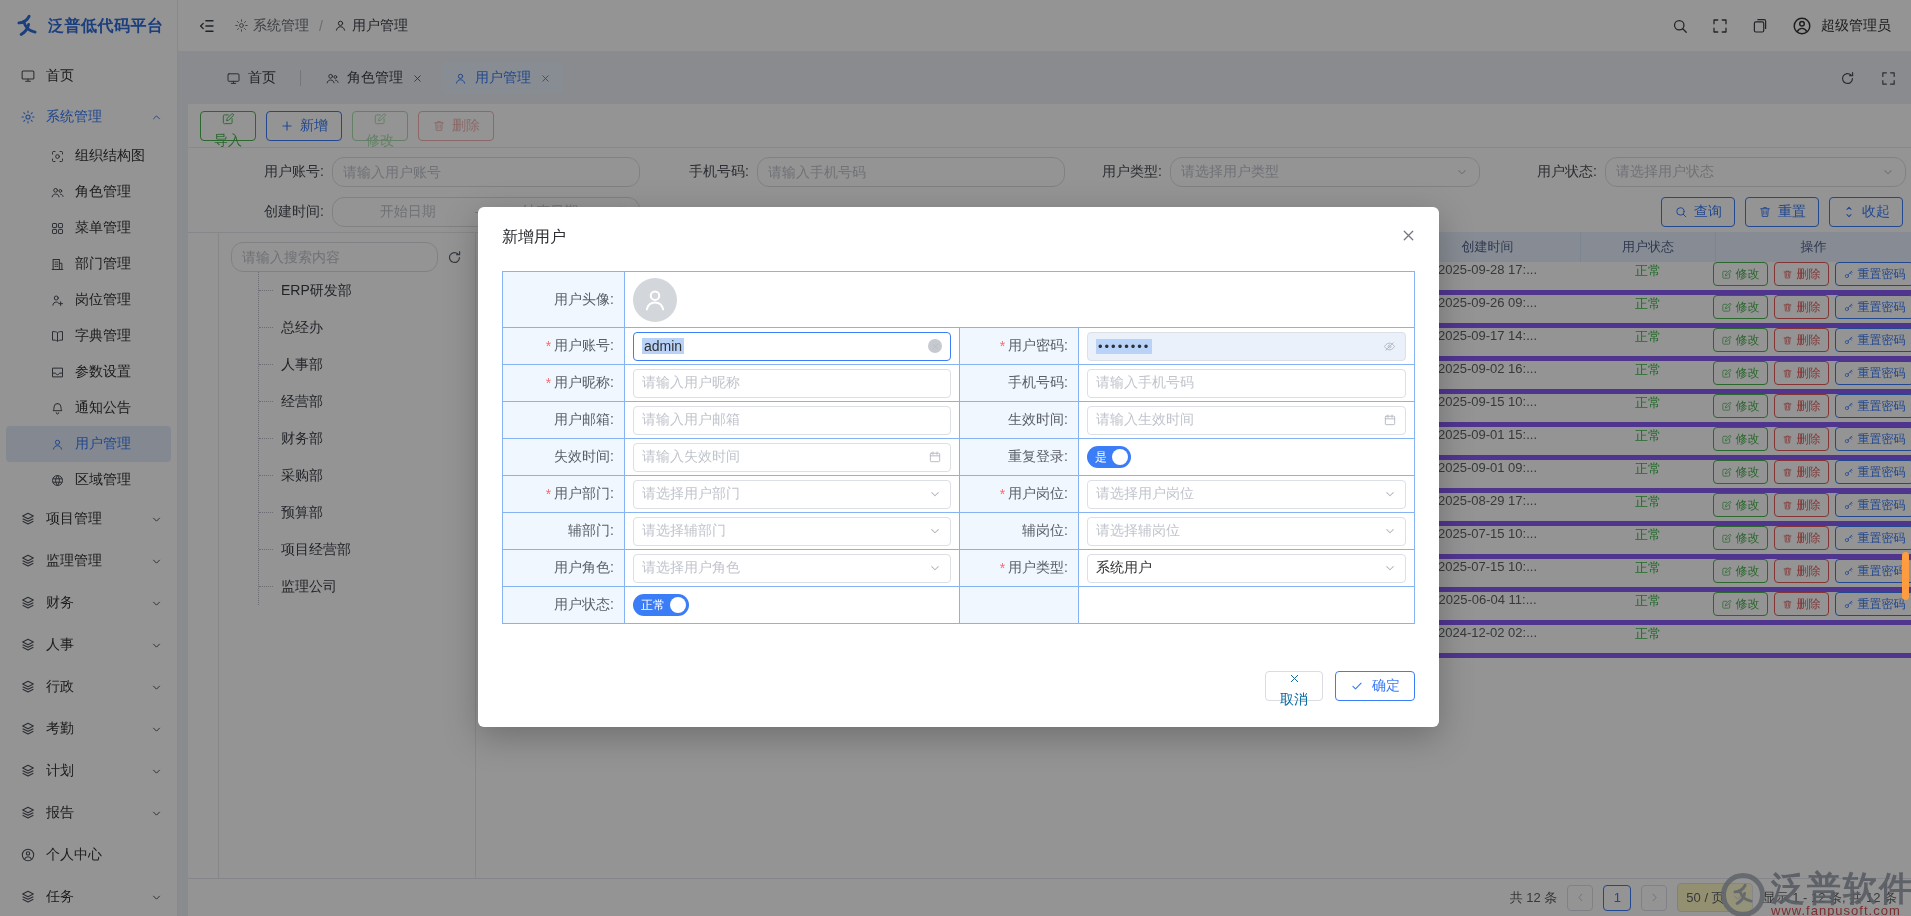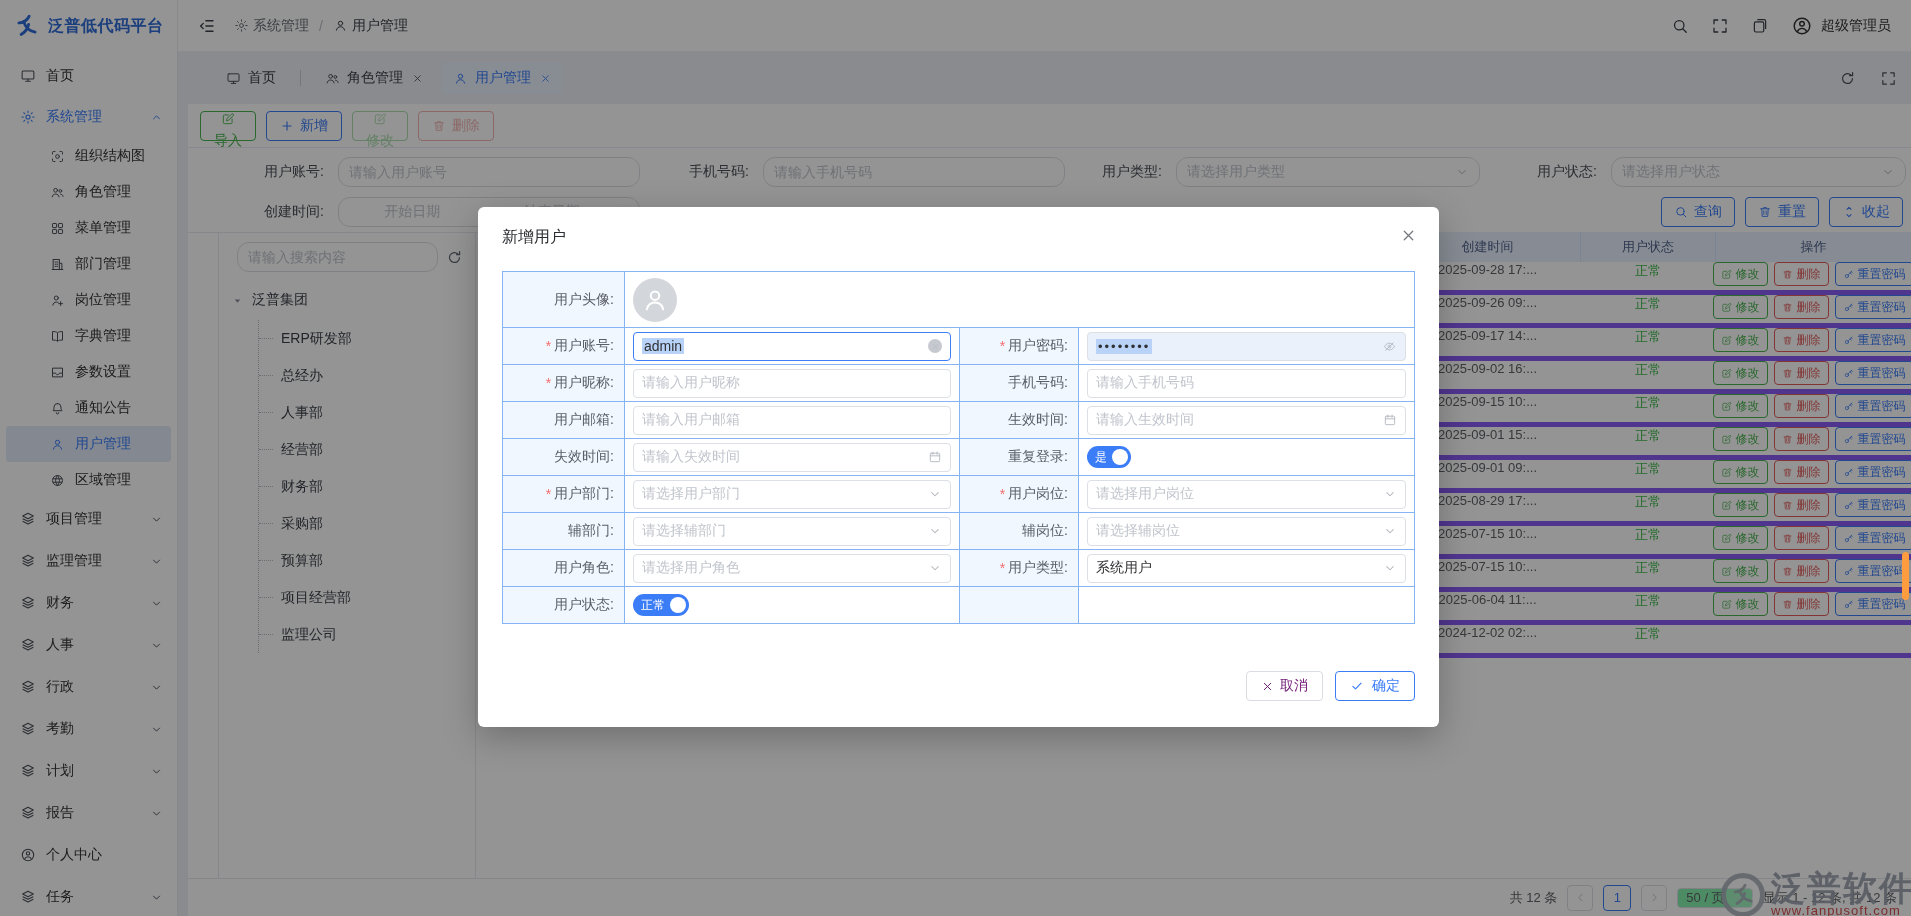--- a/index.html
+++ b/index.html
@@ -51,21 +51,21 @@
   .toolbar { position:absolute; left:0; top:0; width:100%; height:44px; display:flex; align-items:center; gap:10px; padding-left:12px; border-bottom:1px solid #e8edf5; }
   .tbtn { display:flex; align-items:center; gap:6px; height:30px; padding:0 13px; border-radius:4px; background:#fff; font-size:14px; cursor:pointer; border:1px solid; }
   .tbtn-green { color:#49b34f; border-color:#49b34f;flex-direction:column; }
   .tbtn-blue  { color:#3b7cf7; border-color:#3b7cf7; }
   .tbtn-red   { color:#e25b5b; border-color:#e25b5b; }
   .tbtn-dis { opacity:.45; cursor:default; }
 
   .filters { position:absolute; left:0; top:44px; width:100%; height:84px; }
   .fgroup { position:absolute; display:flex; align-items:center; }
   .flabel { width:85px; text-align:right; color:#4a4f57; padding-right:8px; flex:none; font-size:14px; }
-  .fld { height:30px; border:1px solid #dcdfe6; border-radius:12px; background:#fff; display:flex; align-items:center; padding:6px 10px; color:#303133;margin-left:6px; }
+  .fld { height:30px; border:1px solid #dcdfe6; border-radius:12px; background:#fff; display:flex; align-items:center; padding:6px 10px; color:#303133; }
   .fld input { border:none; outline:none; width:100%; font:inherit; color:#303133; background:transparent; }
   .fld input::placeholder { color:#c0c4cc; }
   .ph { color:#c0c4cc; }
   .fld .caret { margin-left:auto; color:#c0c4cc; }
   .fbtn { display:flex; align-items:center; gap:6px; height:30px; padding:0 12px; border:1px solid #3b7cf7; color:#3b7cf7; border-radius:4px; background:#fff; font-size:14px; cursor:pointer; }
   .body-div { position:absolute; left:0; top:128px; width:100%; border-top:1px solid #e6e9f0; }
 
   
   .tree { position:absolute; left:30px; top:128px; width:258px; height:646px; border-left:1px solid #e6e9f0; border-right:1px solid #e6e9f0; padding:10px 12px 0 12px; }
   .tree-search { display:flex; align-items:center; gap:8px; }
@@ -89,21 +89,21 @@
   .status-ok { color:#3cb84a; }
   .rbtn { display:flex; align-items:center; gap:4px; height:24px; padding:0 7px; border-radius:4px; border:1px solid; font-size:12px; background:#fff; cursor:pointer; white-space:nowrap; }
   .rbtn-green { color:#49b34f; border-color:#49b34f; }
   .rbtn-red { color:#e25b5b; border-color:#e25b5b; }
   .rbtn-blue { color:#3b7cf7; border-color:#3b7cf7; }
 
   
   .pagebar { position:absolute; left:0; top:774px; width:100%; height:38px; border-top:1px solid #e4e7ed; display:flex; align-items:center; justify-content:flex-end; gap:10px; padding-right:14px; color:#606266; font-size:13px; z-index:2; }
   .pg-btn { width:26px; height:26px; border:1px solid #dcdfe6; border-radius:4px; display:flex; align-items:center; justify-content:center; color:#c0c4cc; background:#fff; cursor:pointer; }
   .pg-cur { width:28px; height:26px; border:1px solid #3b7cf7; color:#3b7cf7; border-radius:4px; display:flex; align-items:center; justify-content:center; background:#fff; cursor:pointer; }
-  .pg-size { height:20px; border:1px solid #dcdfe6; border-radius:4px; display:flex; align-items:center; gap:6px; padding:0 8px; background:#86efac; cursor:pointer; }
+  .pg-size { height:29px; border:1px solid #dcdfe6; border-radius:4px; display:flex; align-items:center; gap:6px; padding:0 8px; background:#fef9c3; cursor:pointer; }
   .pg-size .caret { color:#c0c4cc; }
 
   
   .watermark { position:absolute; right:-4px; bottom:-2px; z-index:3; display:flex; align-items:center; gap:6px; opacity:.9; pointer-events:none; }
   .wm-badge { width:44px; height:44px; border-radius:50%; border:5px solid #a9b0ba; color:#a9b0ba; display:flex; align-items:center; justify-content:center; background:rgba(255,255,255,.25); }
   .wm-txt { display:flex; flex-direction:column; }
   .wm-brand { font-size:34px; font-weight:bold; color:#98a0ac; letter-spacing:2px; line-height:1; }
   .wm-url { font-size:13px; color:#d23c3c; letter-spacing:1px; margin-top:-2px; }
 
   
@@ -121,21 +121,21 @@
   .inp { flex:1; height:29px; border:1px solid #dcdfe6; border-radius:4px; display:flex; align-items:center; padding:0 8px; font-size:14px; color:#303133; background:#fff; }
   .inp-focus { border:1.5px solid #3d7ff8; }
   .sel-txt { background:#b9d3f8; padding:0 2px; }
   .inp .tail { margin-left:auto; color:#b4b8bf; display:flex; align-items:center; }
   .pwd { background:#eaf1fb; letter-spacing:2px; font-size:13px; }
   .clear-dot { width:14px; height:14px; border-radius:50%; background:#c6c9cf; color:#fff; display:flex; align-items:center; justify-content:center; }
   .toggle { display:inline-flex; align-items:center; height:22px; border-radius:11px; background:#3b7cf7; color:#fff; font-size:12px; padding:0 3px 0 8px; gap:5px; cursor:pointer; }
   .knob { width:16px; height:16px; border-radius:50%; background:#fff; }
   .mfooter { position:absolute; right:24px; bottom:26px; display:flex; gap:12px; }
   .mbtn { display:flex; align-items:center; gap:6px; height:30px; padding:0 14px; border-radius:4px; font-size:14px; background:#fff; cursor:pointer; border:1px solid; }
-  .mbtn-cancel { color:#701a75; border-color:#d9dce3; }
+  .mbtn-cancel { color:#0369a1; border-color:#d9dce3;flex-direction:column; }
   .mbtn-ok { color:#3b7cf7; border-color:#3b7cf7;gap:8px; }
 
   .scroll-orange { position:absolute; right:2px; top:552px; width:7px; height:48px; border-radius:4px; background:#ff9c3f; z-index:70; }
 </style>
 </head>
 <body>
 
 <svg width="0" height="0" style="position:absolute">
   <defs>
     <g id="icostyle" fill="none" stroke="currentColor" stroke-width="1.6" stroke-linecap="round" stroke-linejoin="round"></g>
@@ -670,26 +670,20 @@
 
     <div class="tree">
       <div class="tree-search">
         <div class="fld">
           <input placeholder="请输入搜索内容" style="">
         </div>
         <svg class="ic tree-refresh" width="17" height="17">
             <use href="#i-refresh"></use>
           </svg>
       </div>
-      <div class="tree-root">
-        <svg class="ic tree-caret" width="13" height="13">
-            <use href="#i-caretdown"></use>
-          </svg>
-        <span>泛普集团</span>
-      </div>
       <div class="tree-children" id="tree-children">
           <div class="tree-child">
             <span class="tree-dash"></span>
             <span>ERP研发部</span>
           </div>
           <div class="tree-child">
             <span class="tree-dash"></span>
             <span>总经办</span>
           </div>
           <div class="tree-child">

